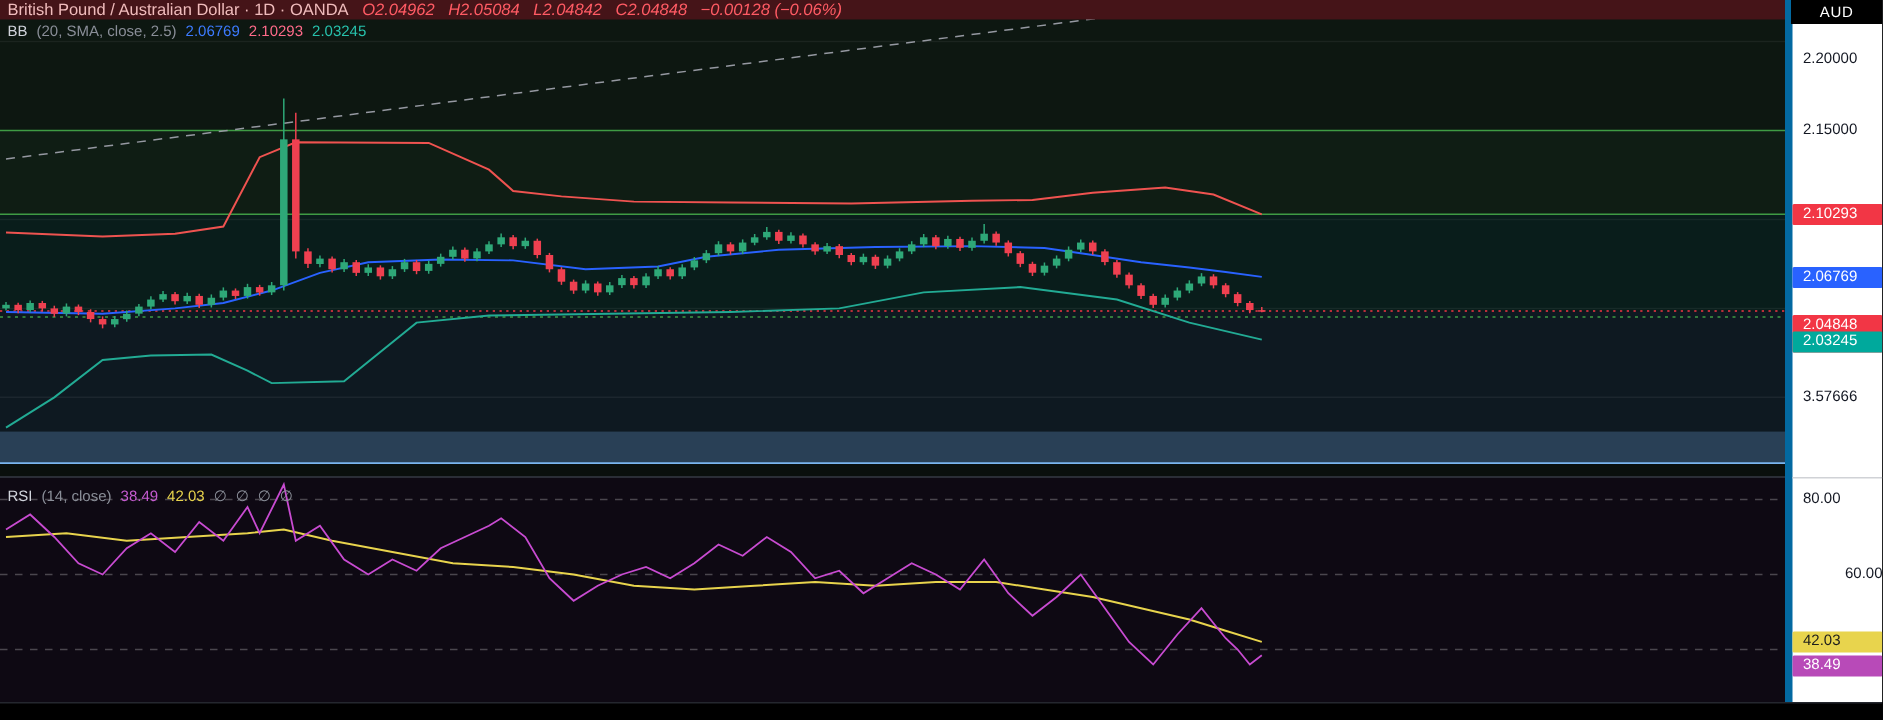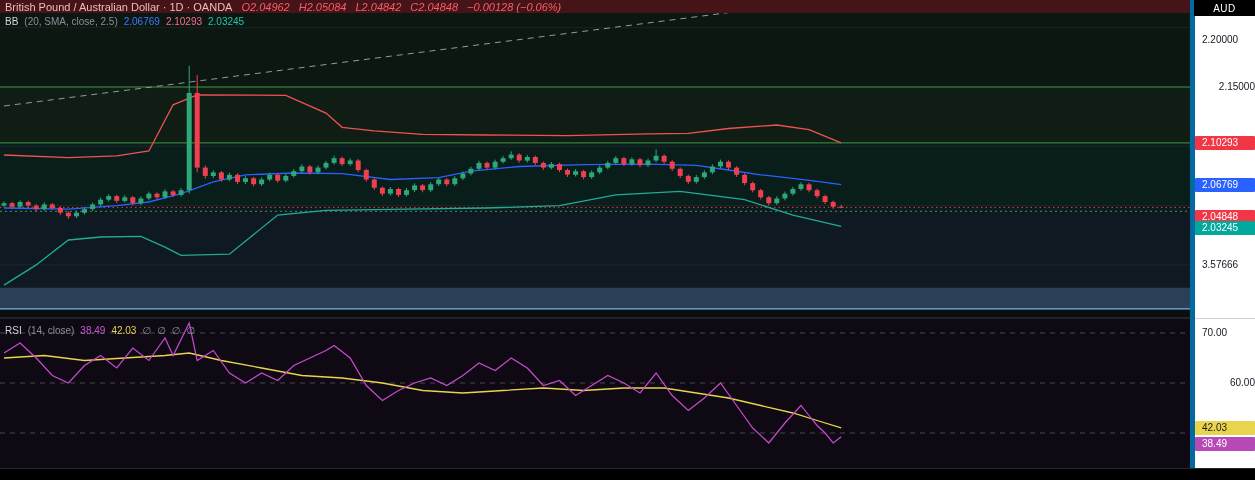--- a/index.html
+++ b/index.html
@@ -292,27 +292,27 @@
     <span class="v-yellow">42.03</span>
     <span class="dim">∅</span>
     <span class="dim">∅</span>
     <span class="dim">∅</span>
     <span class="dim">∅</span>
   </div>
 
   <div class="axis" id="axis">
     <div class="aud">AUD</div>
   <div class="tick" style="top: 22px; margin-top: 12px;">2.20000</div>
-      <div class="tick" style="top: 81px; text-align: right;">2.15000</div>
+      <div class="tick" style="top: 81px;">2.15000</div>
       <div class="tick" style="top: 259px;">3.57666</div>
       <div class="chip" style="top: 136px; background: rgb(242, 54, 69); color: rgb(255, 255, 255);">2.10293</div>
       <div class="chip" style="top: 178px; background: rgb(41, 98, 255); color: rgb(255, 255, 255);">2.06769</div>
       <div class="chip" style="top: 210px; background: rgb(242, 54, 69); color: rgb(255, 255, 255);">2.04848<div class="sub">22:04:00</div></div>
       <div class="chip" style="top: 221px; background: rgb(0, 169, 156); color: rgb(255, 255, 255);">2.03245</div>
-      <div class="tick" style="top: 327px;">70.00</div>
+      <div class="tick" style="top: 327px;">80.00</div>
       <div class="tick" style="top: 377px; text-align: right;">60.00</div>
       <div class="chip" style="top: 421px; background: rgb(232, 212, 77); color: rgb(28, 28, 28);">42.03</div>
       <div class="chip" style="top: 437px; background: rgb(184, 74, 184); color: rgb(255, 255, 255);">38.49</div>
       <div class="axis-div" style="top: 318px;"></div>
     </div>
 
   <div class="timeline"></div>
 
 </div>
 

